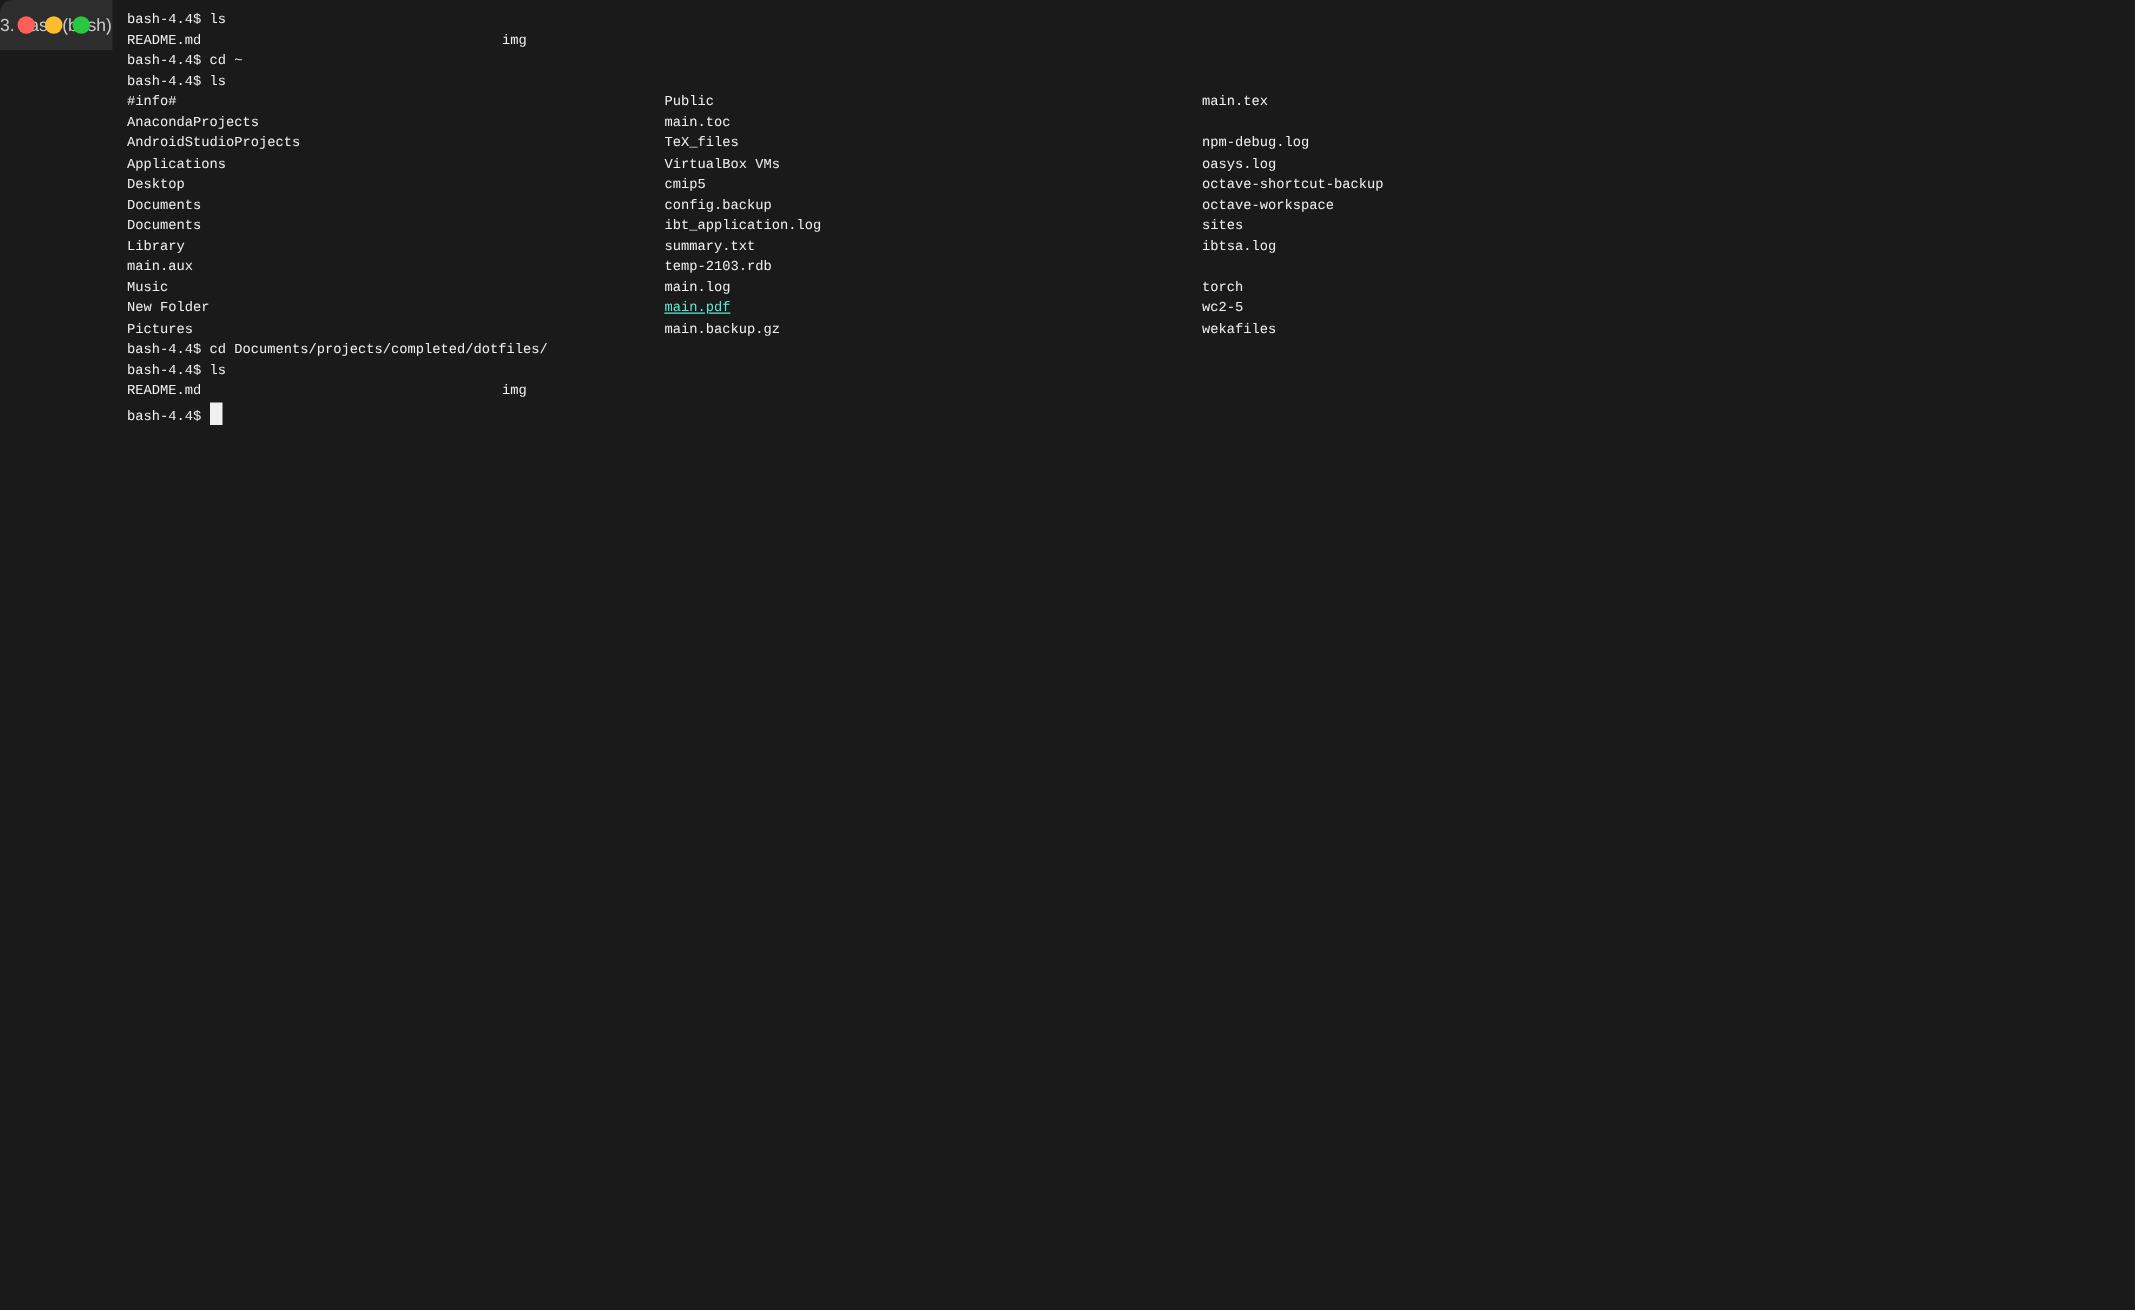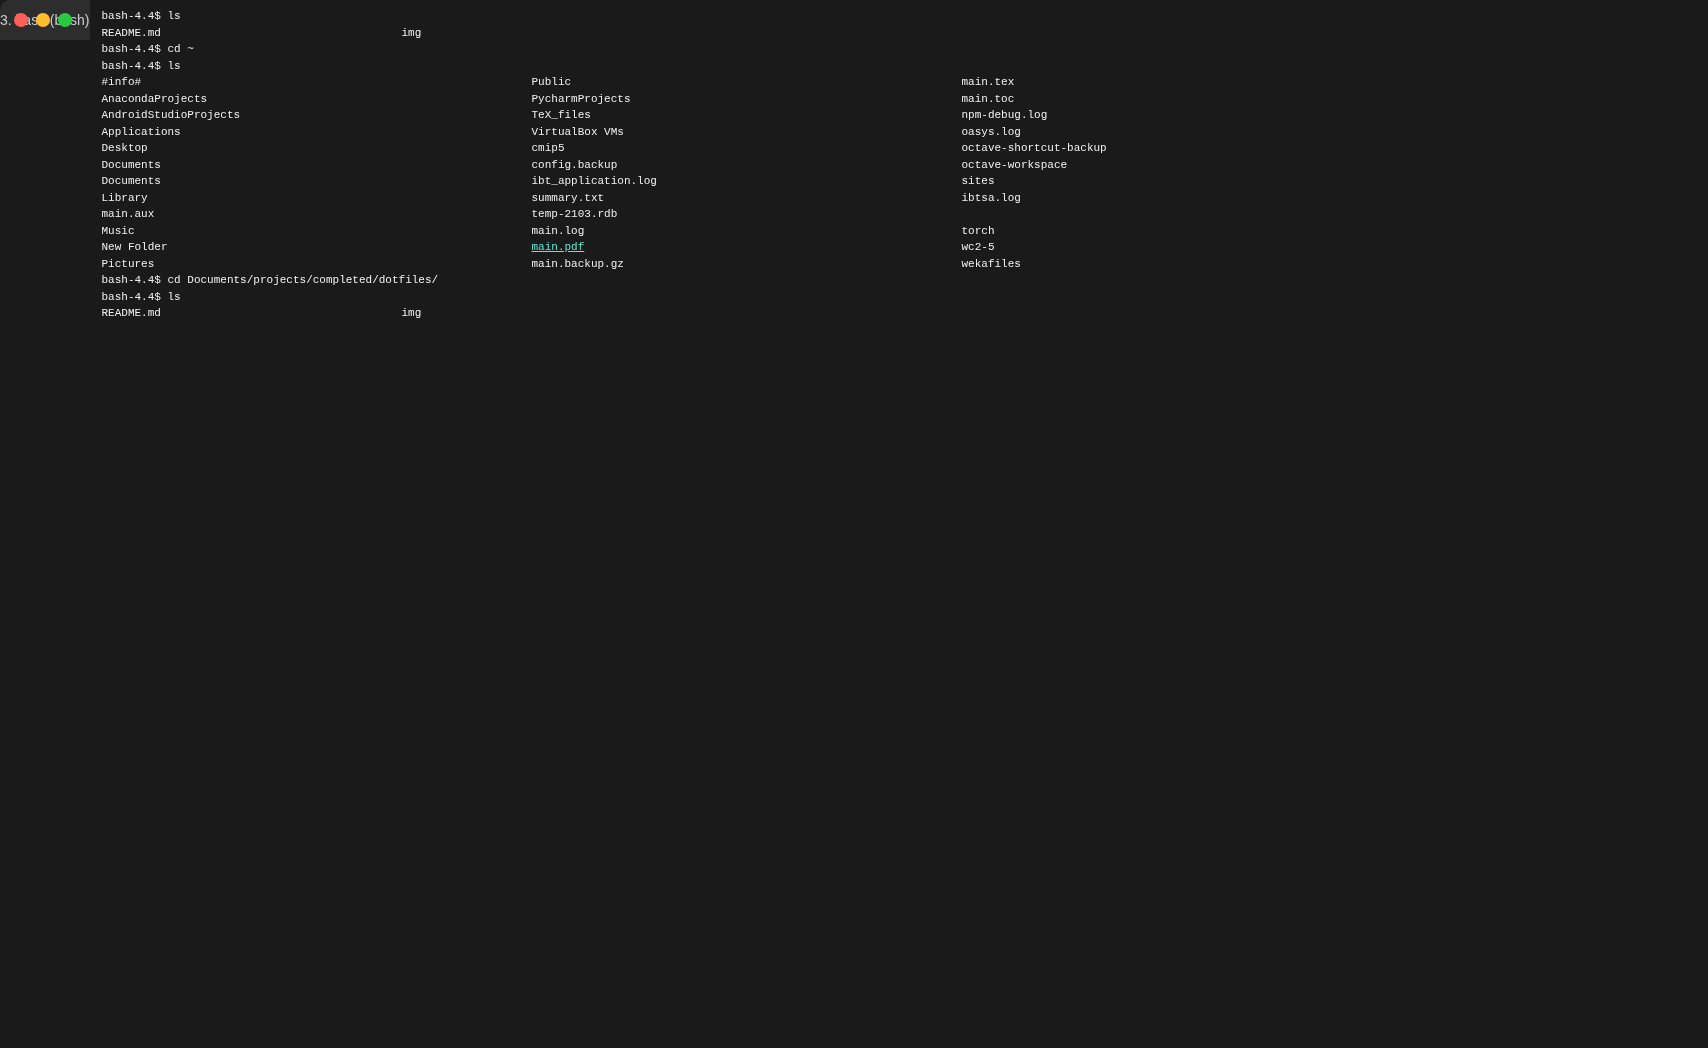--- a/index.html
+++ b/index.html
@@ -122,21 +122,20 @@
 
     <div class="term-line prompt"><span>bash-4.4$ ls</span></div>
 
     <div class="term-line output col-layout">
       <span>#info#</span>
       <span>Public</span>
       <span>main.tex</span>
     </div>
     <div class="term-line output col-layout">
       <span>AnacondaProjects</span>
-      <span>PycharmProjects</span>
       <span>main.toc</span>
     </div>
     <div class="term-line output col-layout">
       <span>AndroidStudioProjects</span>
       <span>TeX_files</span>
       <span>npm-debug.log</span>
     </div>
     <div class="term-line output col-layout">
       <span>Applications</span>
       <span>VirtualBox VMs</span>
@@ -182,14 +181,15 @@
       <span>main.backup.gz</span>
       <span>wekafiles</span>
     </div>
 
     <div class="term-line prompt"><span>bash-4.4$ cd Documents/projects/completed/dotfiles/</span></div>
 
     <div class="term-line prompt"><span>bash-4.4$ ls</span></div>
 
     <div class="term-line output"><span style="display:inline-block;width:300px">README.md</span><span>img</span></div>
 
+    <div class="term-line prompt"><span>bash-4.4$ </span><span class="cursor"></span></div>
   </div>
 </div>
 
 </body></html>

